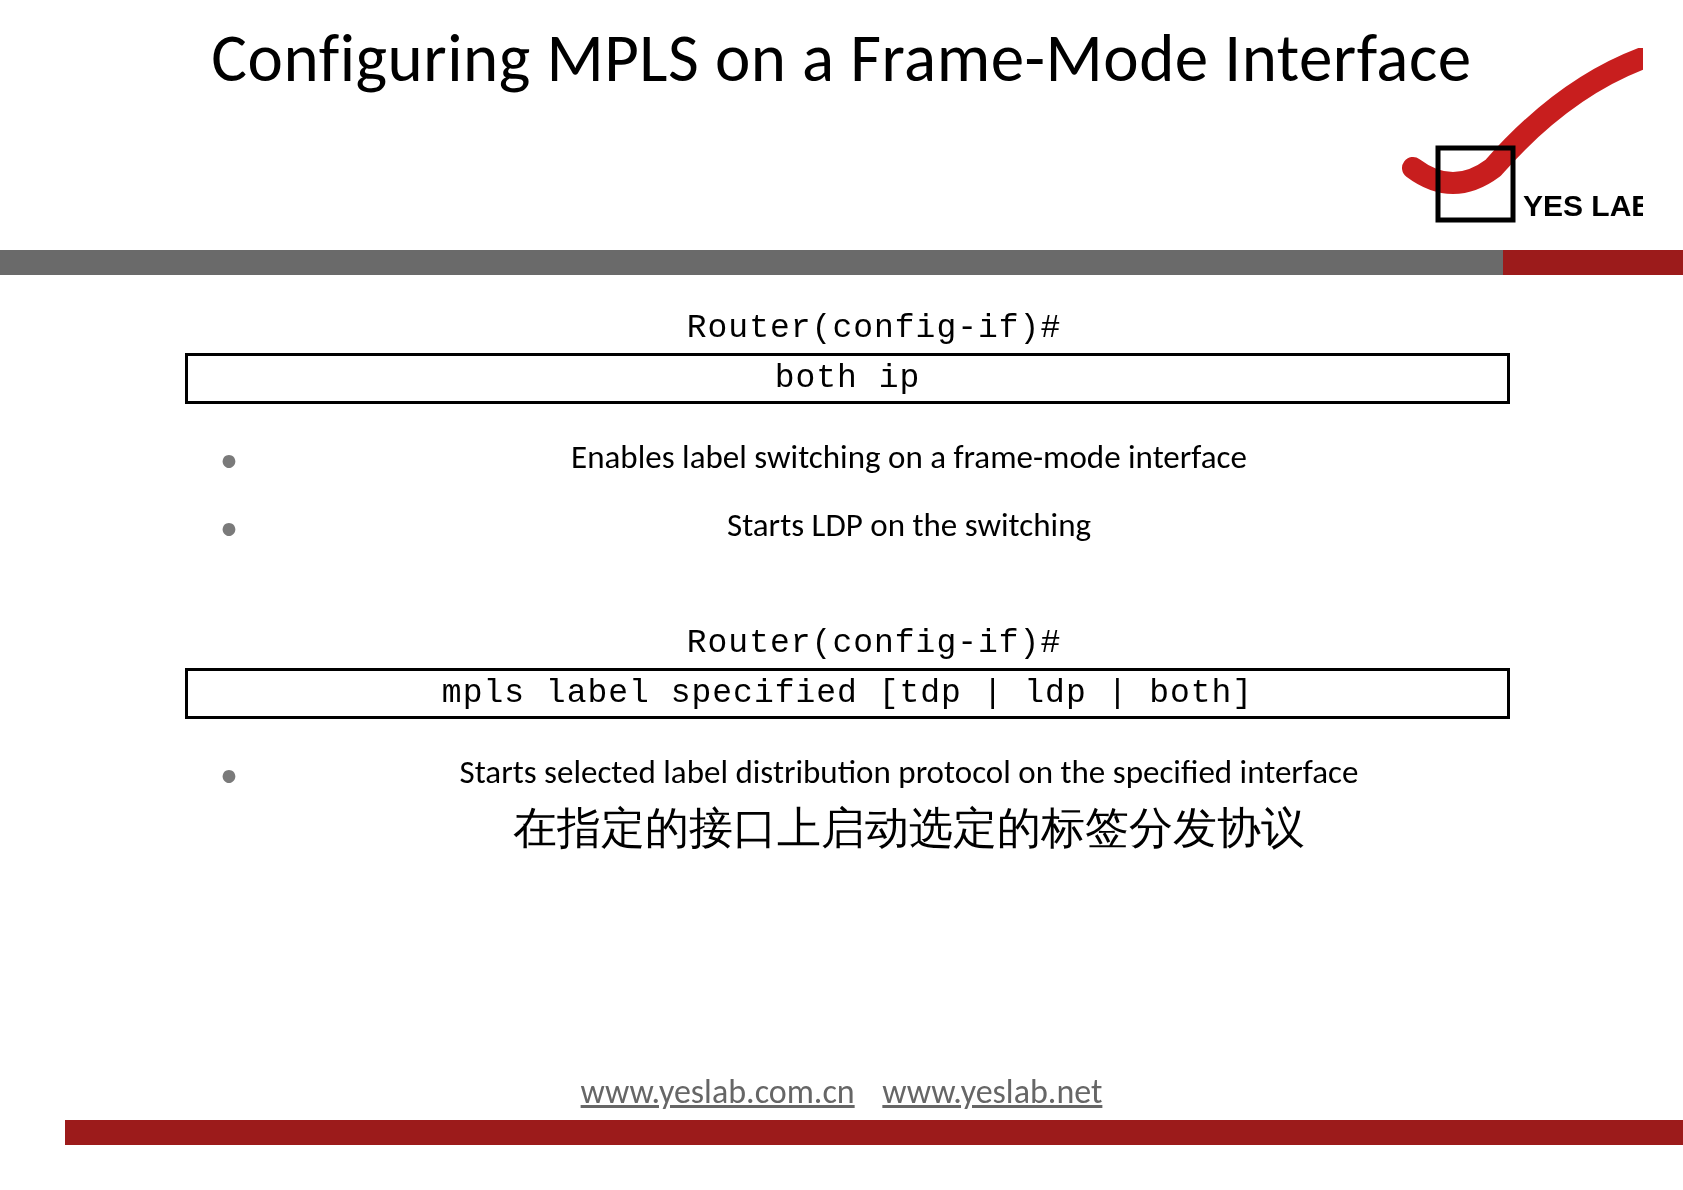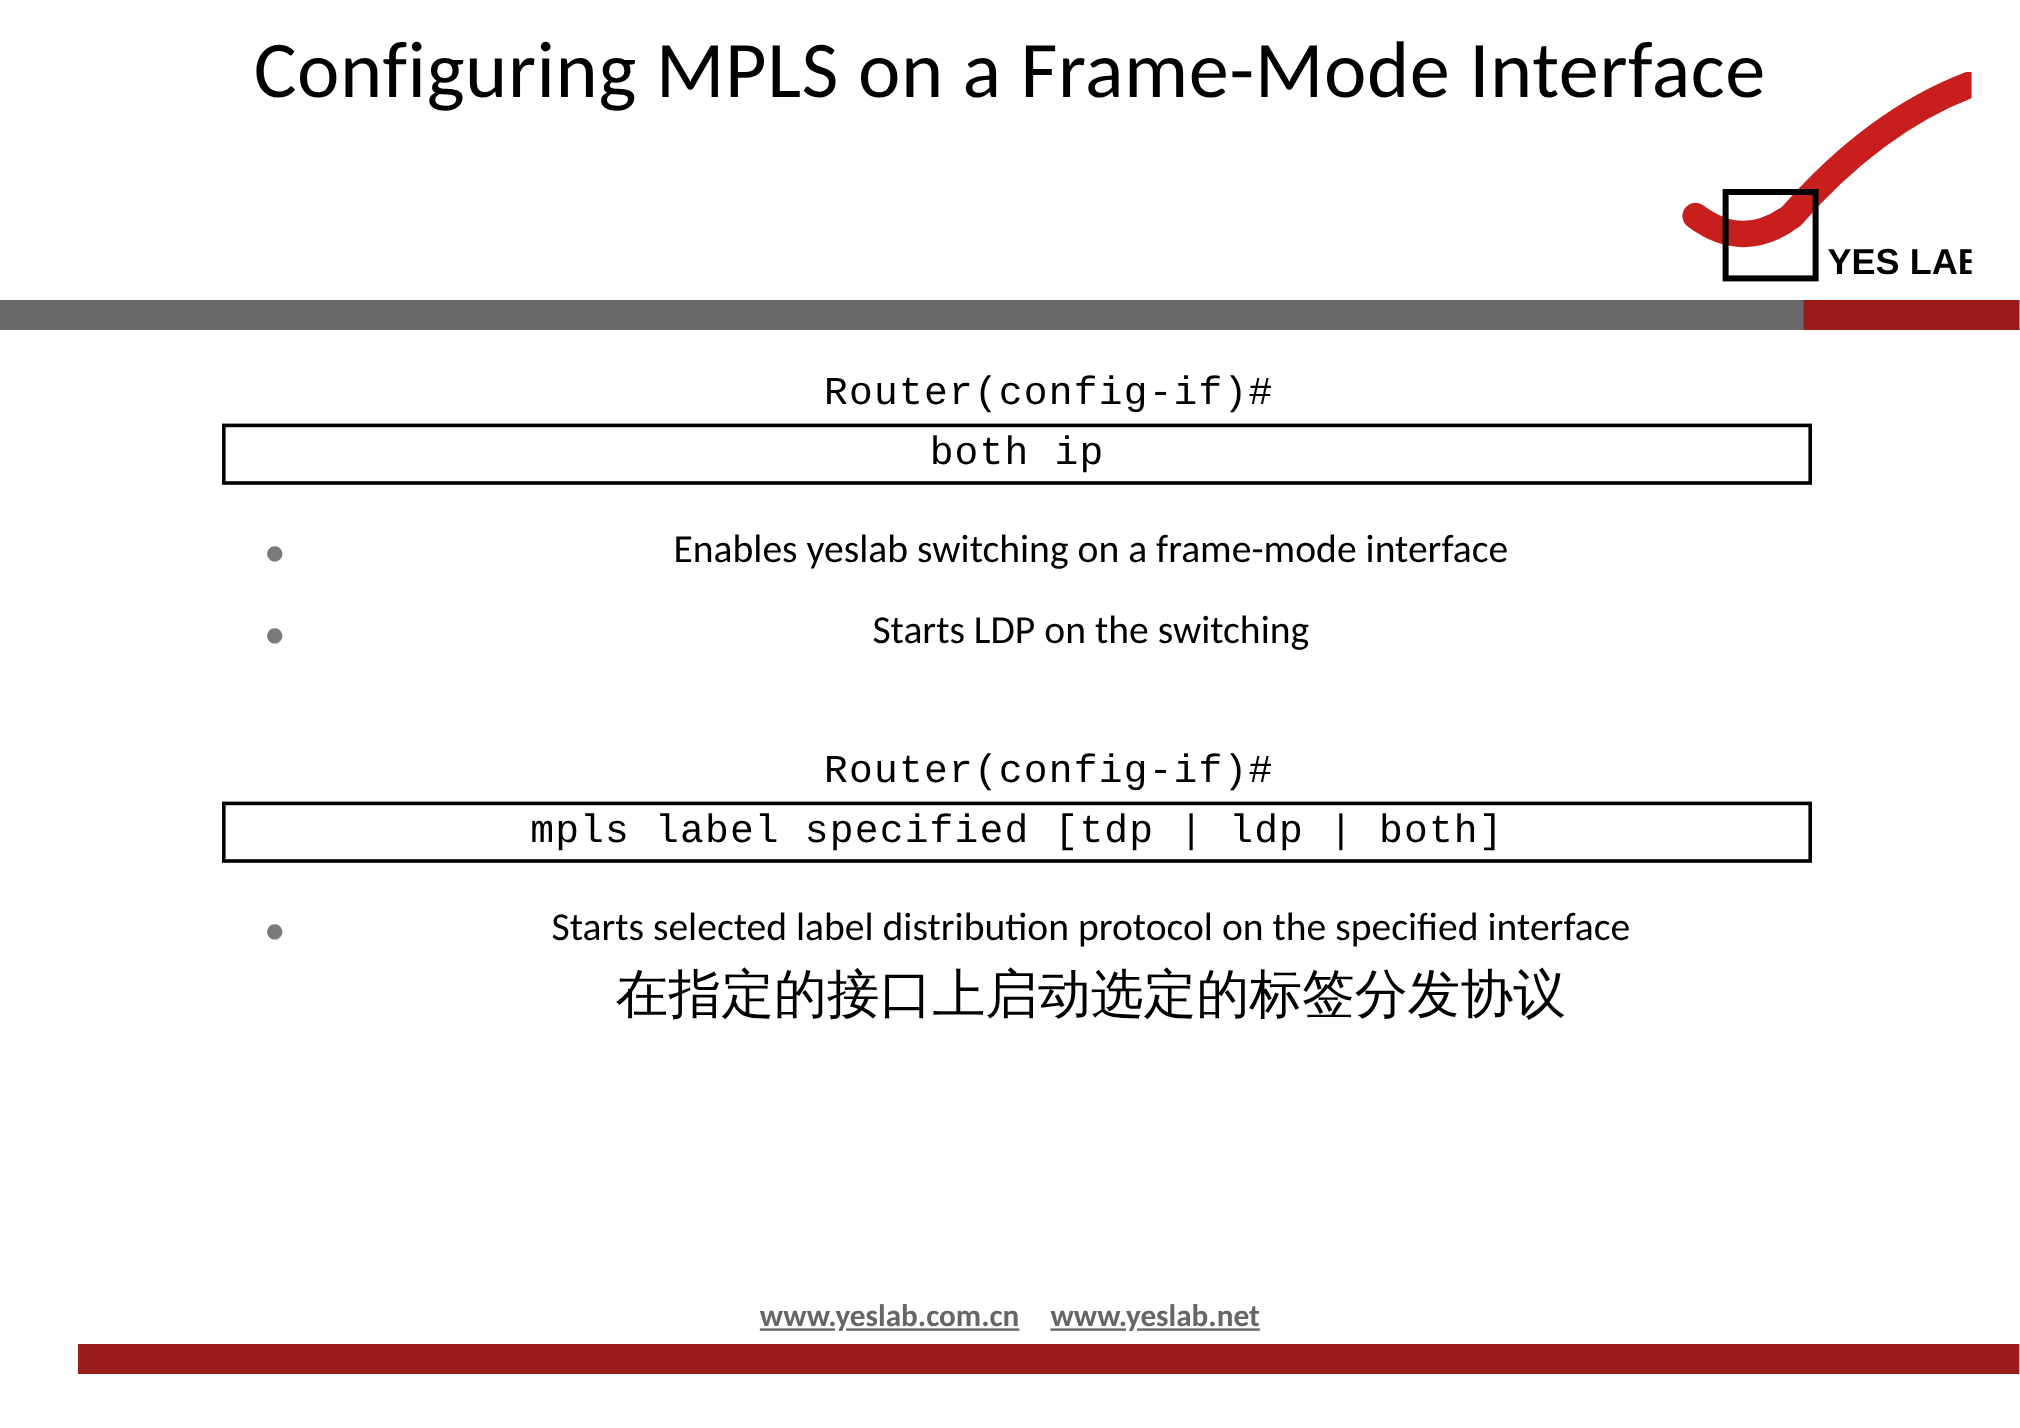--- a/index.html
+++ b/index.html
@@ -35,21 +35,21 @@
     .header-bar-red {
       position: absolute;
       top: 250px;
       right: 0;
       width: 180px;
       height: 25px;
       background: #9c1b1b;
     }
     .logo {
       position: absolute;
-      top: 60px;
+      top: 48px;
       right: 40px;
       width: 280px;
       height: 180px;
     }
     .content {
       position: absolute;
       top: 310px;
       left: 185px;
       right: 120px;
       text-align: center;
@@ -105,23 +105,22 @@
       right: 0;
       height: 25px;
       background: #9c1b1b;
     }
     .footer-links {
       position: absolute;
       bottom: 78px;
       left: 0;
       right: 0;
       text-align: center;
-      font-size: 26px;
+      font-size: 34px;
       color: #666666;
-      font-weight: bold;
     }
     .footer-links span {
       text-decoration: underline;
       margin: 0 10px;
     }
   </style>
 </head>
 <body>
 
 <h1 class="slide-title">Configuring MPLS on a Frame-Mode Interface</h1>
@@ -136,21 +135,21 @@
 
 <div class="header-bar"></div>
 <div class="header-bar-red"></div>
 
 <div class="content">
 
   <div class="prompt">Router(config-if)#</div>
   <div class="command-box">both ip</div>
 
   <ul class="bullet-list">
-    <li>Enables yeslab switching on a frame-mode interface</li>
+    <li>Enables label switching on a frame-mode interface</li>
     <li>Starts LDP on the switching</li>
   </ul>
 
   <div class="section2">
     <div class="prompt">Router(config-if)#</div>
     <div class="command-box">mpls label specified [tdp | ldp | both]</div>
 
     <ul class="bullet-list">
       <li>
         <span>Starts selected label distribution protocol on the specified interface</span>

